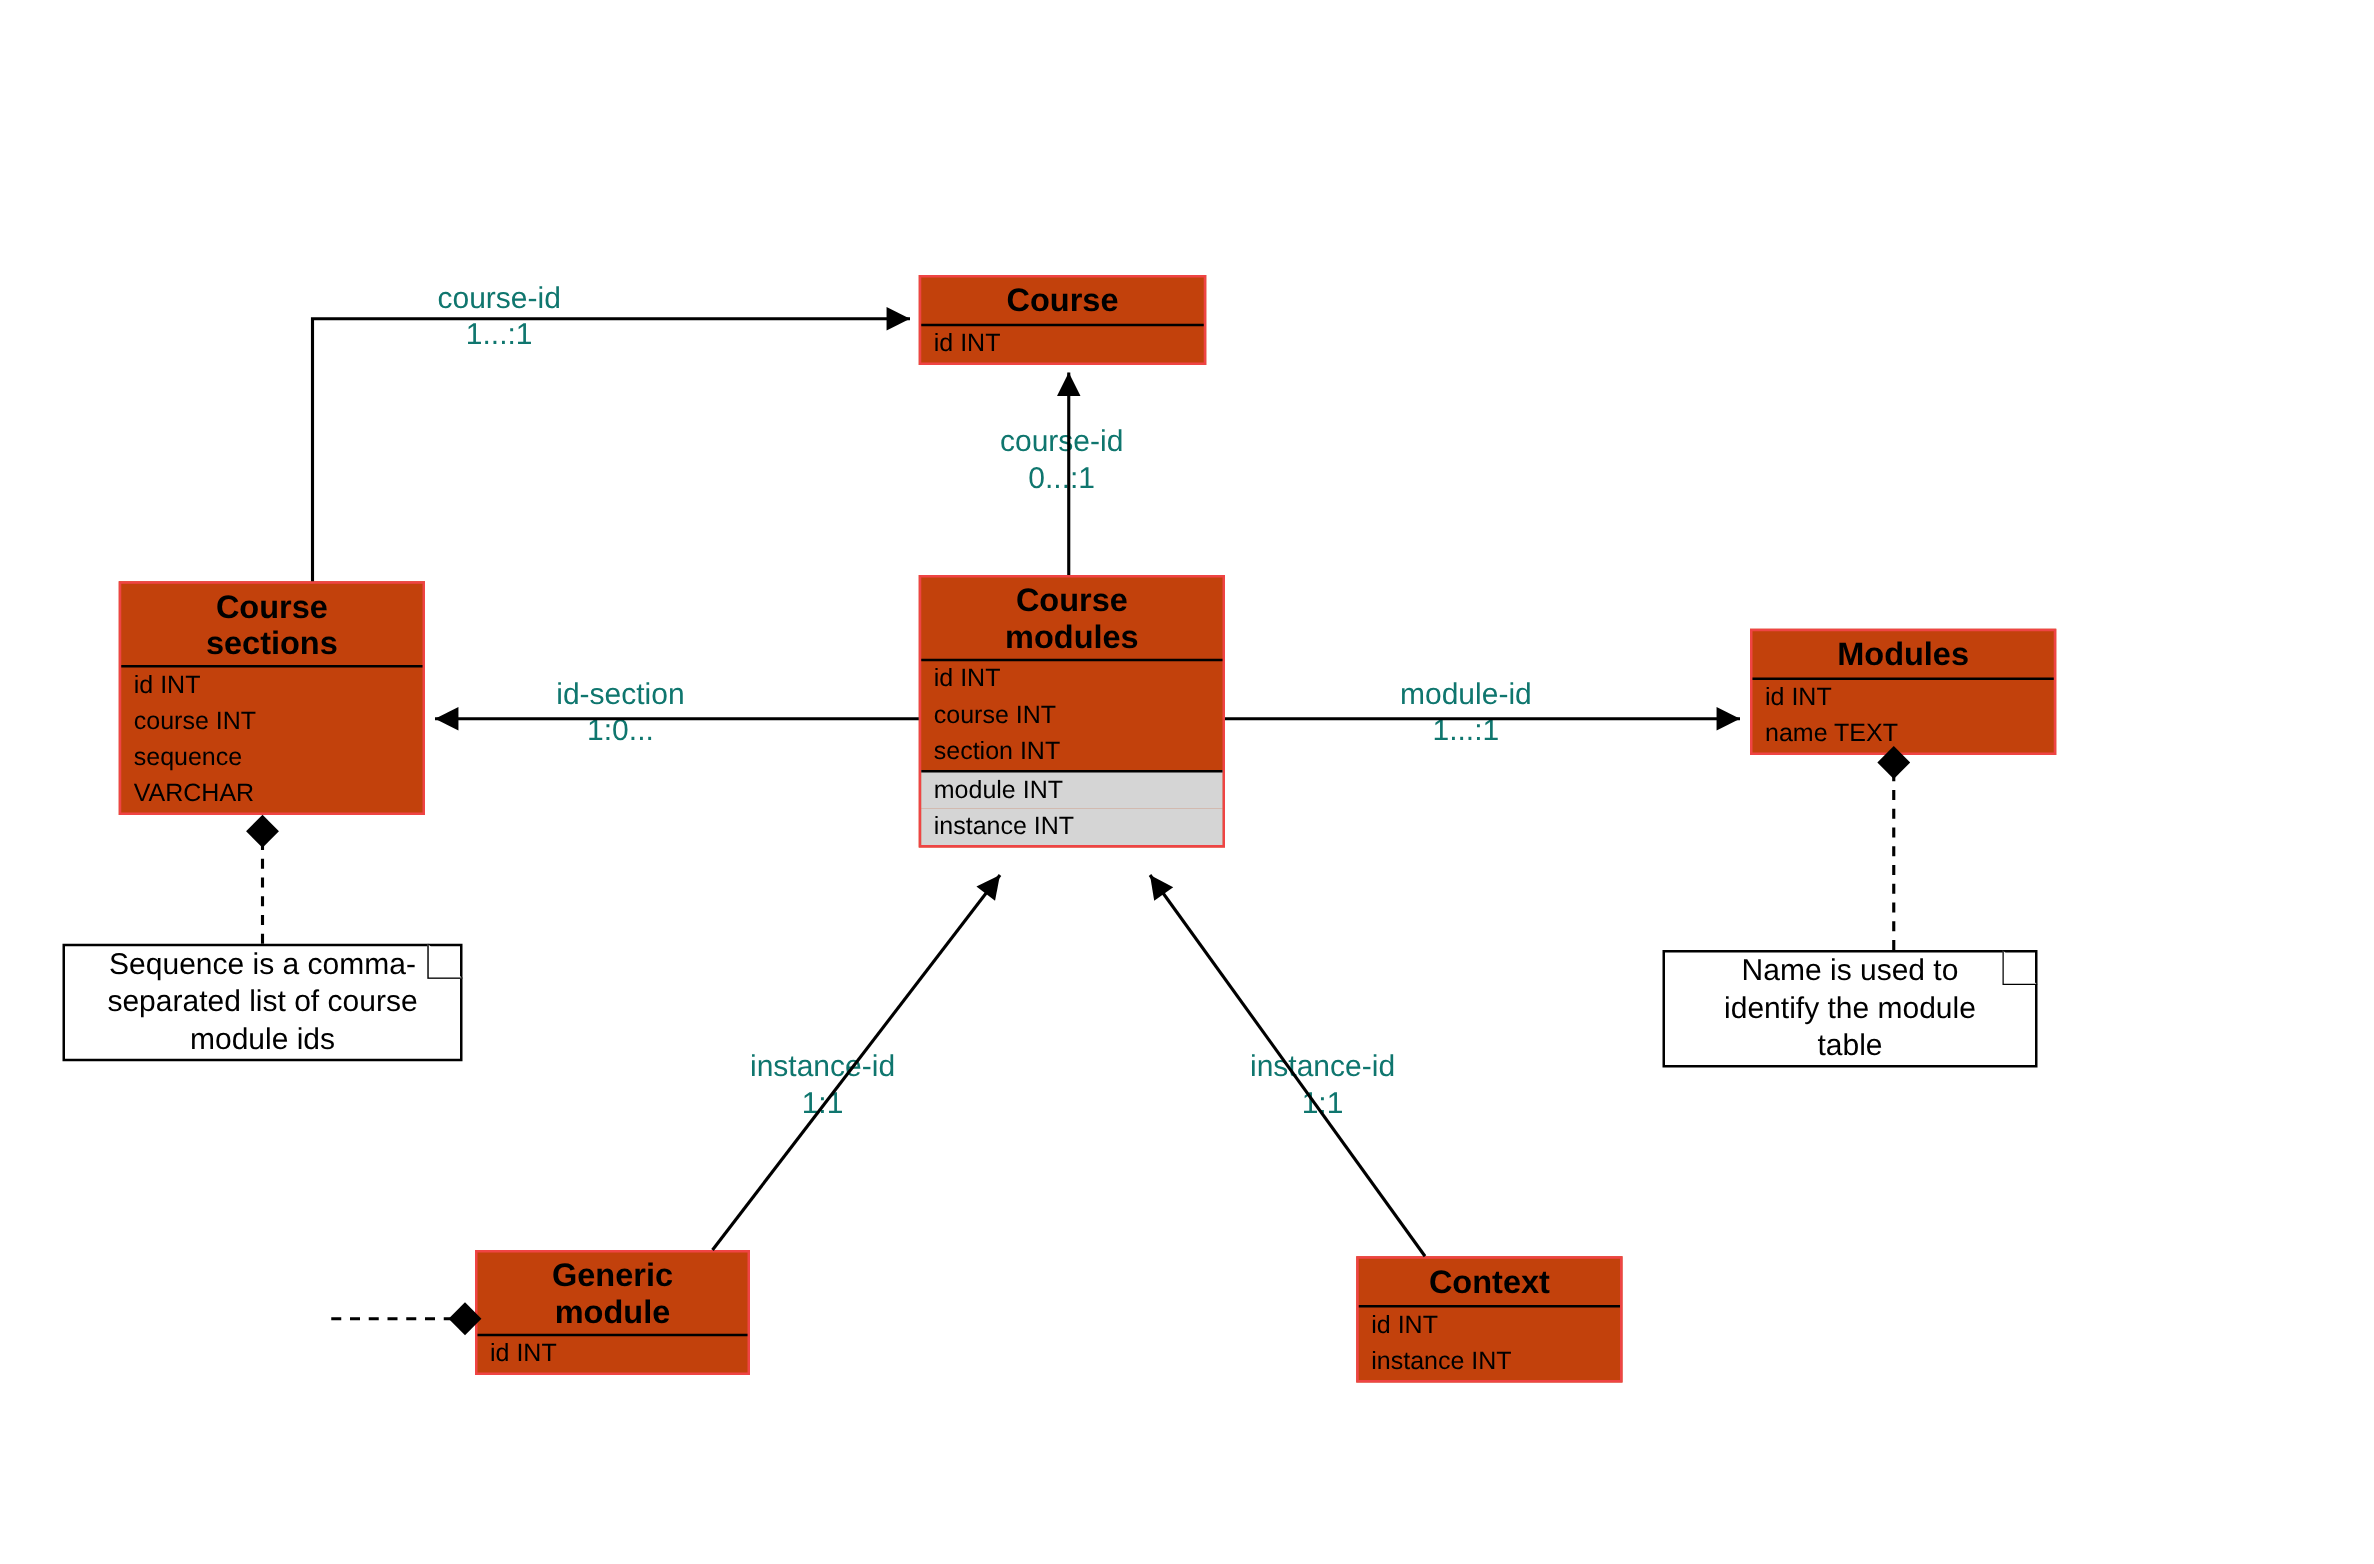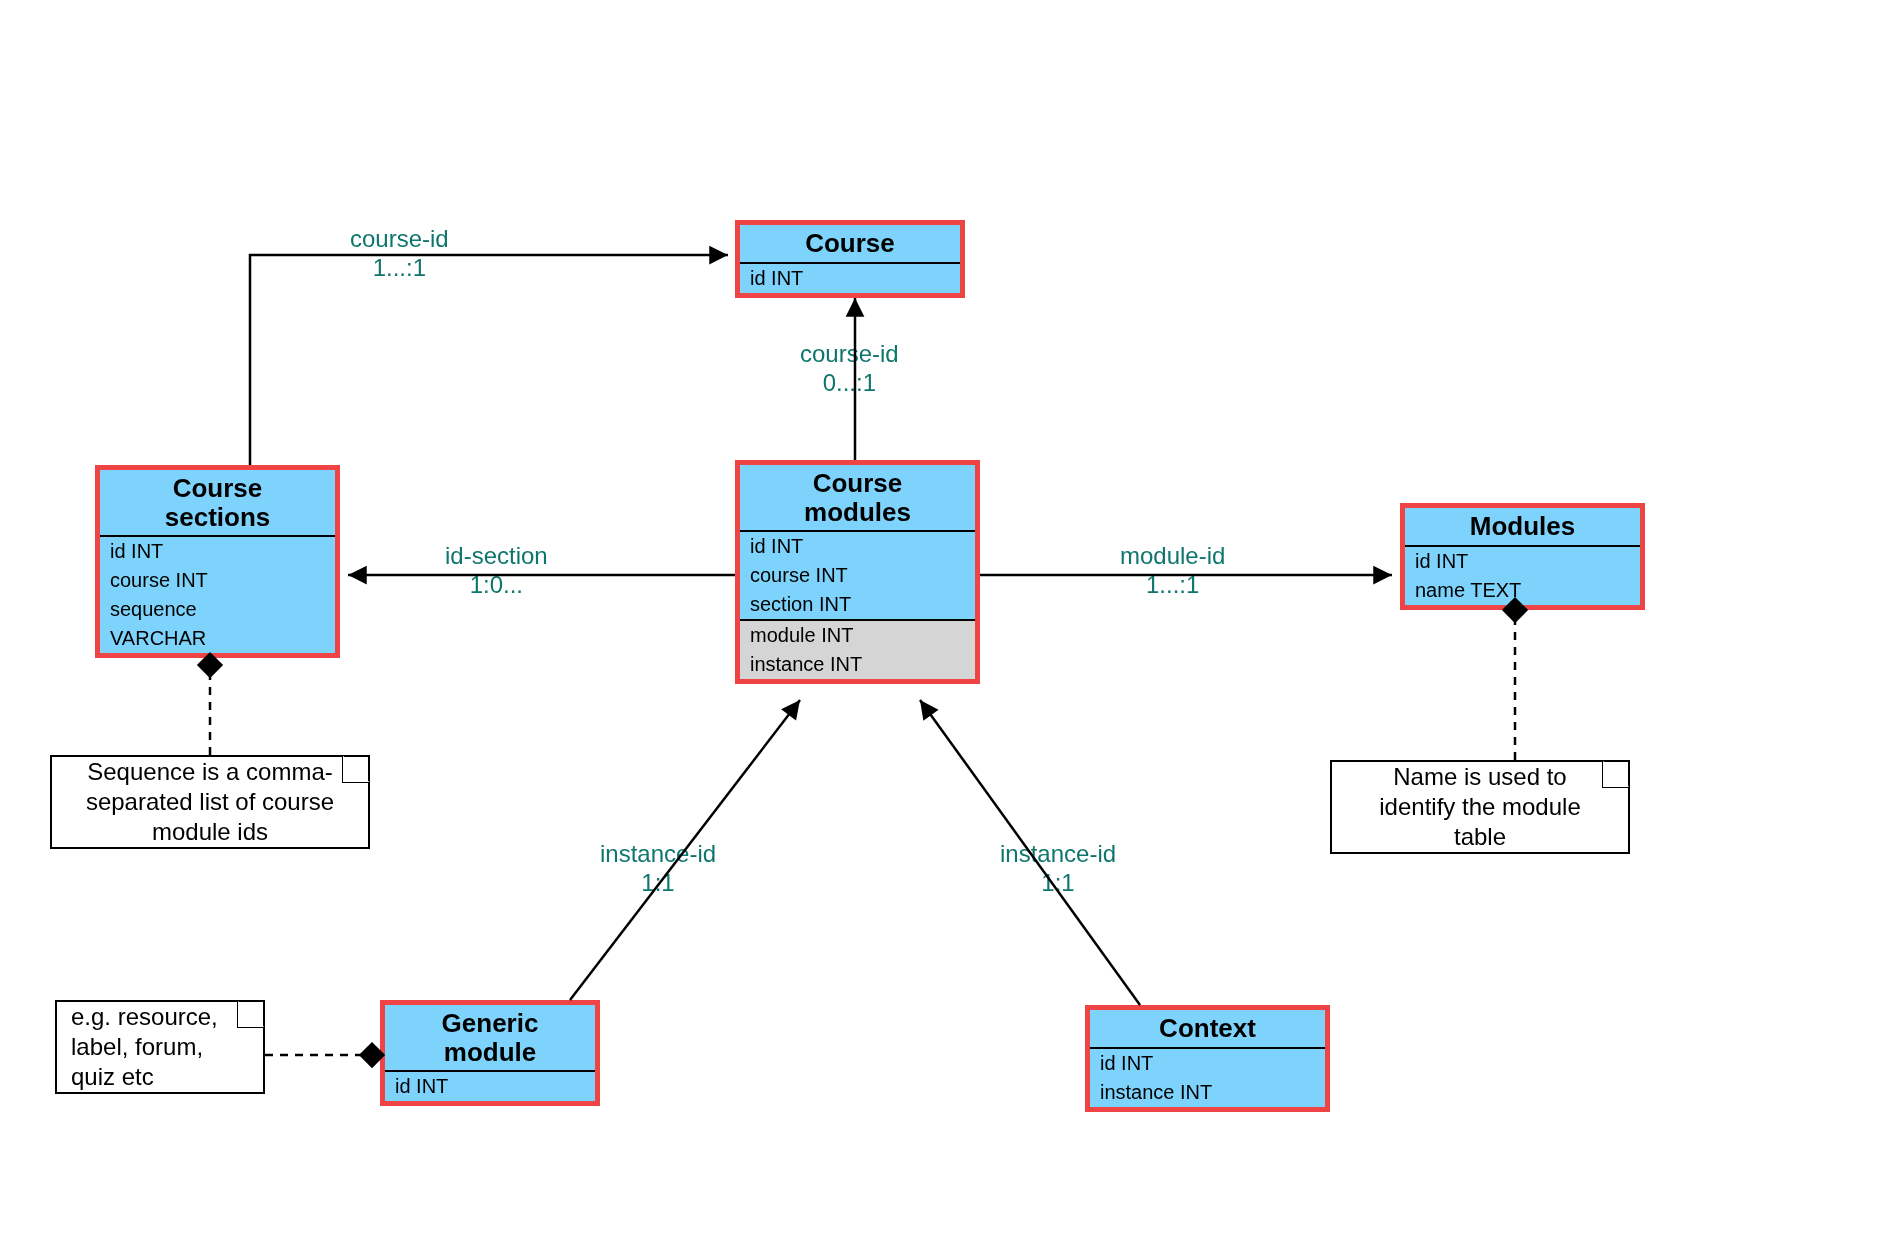--- a/index.html
+++ b/index.html
@@ -18,22 +18,22 @@
     left: 0; right: 0;
     top: 28px;
     text-align: center;
     font-size: 44px;
     font-weight: 700;
     line-height: 1.15;
     color: #000;
   }
   .entity {
     position: absolute;
-    border: 5px solid #ef4444;
-    background: #7dd3fc;
+    border: 2px solid #ef4444;
+    background: #c2410c;
     box-sizing: border-box;
   }
   .entity .hdr {
     border-bottom: 2px solid #000;
     text-align: center;
     font-size: 26px;
     font-weight: 700;
     padding: 4px 8px;
     line-height: 1.1;
   }
@@ -129,49 +129,40 @@
   <div class="entity" style="left:380px; top:1000px; width:220px;">
     <div class="hdr">
       <span>Generic</span><br>
       <span>module</span>
     </div>
     <div class="body">
       <div class="sec">id INT</div>
     </div>
   </div>
 
-  <div class="entity" style="left:1085px; top:1005px; width:245px;">
+  <div class="entity" style="left:1085px; top:1005px; width:213px;">
     <div class="hdr">Context</div>
     <div class="body">
       <div class="sec">id INT</div>
       <div class="sec">instance INT</div>
     </div>
   </div>
 
   <div class="note" style="left:50px; top:755px; width:320px;">
     <svg class="dogear" viewBox="0 0 28 28">
       <polyline points="0,0 0,28 28,28" fill="#fff" stroke="#000" stroke-width="2"></polyline>
       <polyline points="0,0 28,28" fill="none" stroke="none"></polyline>
       <polygon points="0,0 0,28 28,28" fill="#fff"></polygon>
       <polyline points="0,0 0,28 28,28" fill="none" stroke="#000" stroke-width="2"></polyline>
     </svg>
     <span>Sequence is a comma-</span><br>
     <span>separated list of course</span><br>
     <span>module ids</span>
   </div>
 
-  <div class="note" style="left:55px; top:1000px; width:210px; text-align:left; padding-left:14px;">
-    <svg class="dogear" viewBox="0 0 28 28">
-      <polygon points="0,0 0,28 28,28" fill="#fff"></polygon>
-      <polyline points="0,0 0,28 28,28" fill="none" stroke="#000" stroke-width="2"></polyline>
-    </svg>
-    <span>e.g. resource,</span><br>
-    <span>label, forum,</span><br>
-    <span>quiz etc</span>
-  </div>
 
   <div class="note" style="left:1330px; top:760px; width:300px;">
     <svg class="dogear" viewBox="0 0 28 28">
       <polygon points="0,0 0,28 28,28" fill="#fff"></polygon>
       <polyline points="0,0 0,28 28,28" fill="none" stroke="#000" stroke-width="2"></polyline>
     </svg>
     <span>Name is used to</span><br>
     <span>identify the module</span><br>
     <span>table</span>
   </div>

